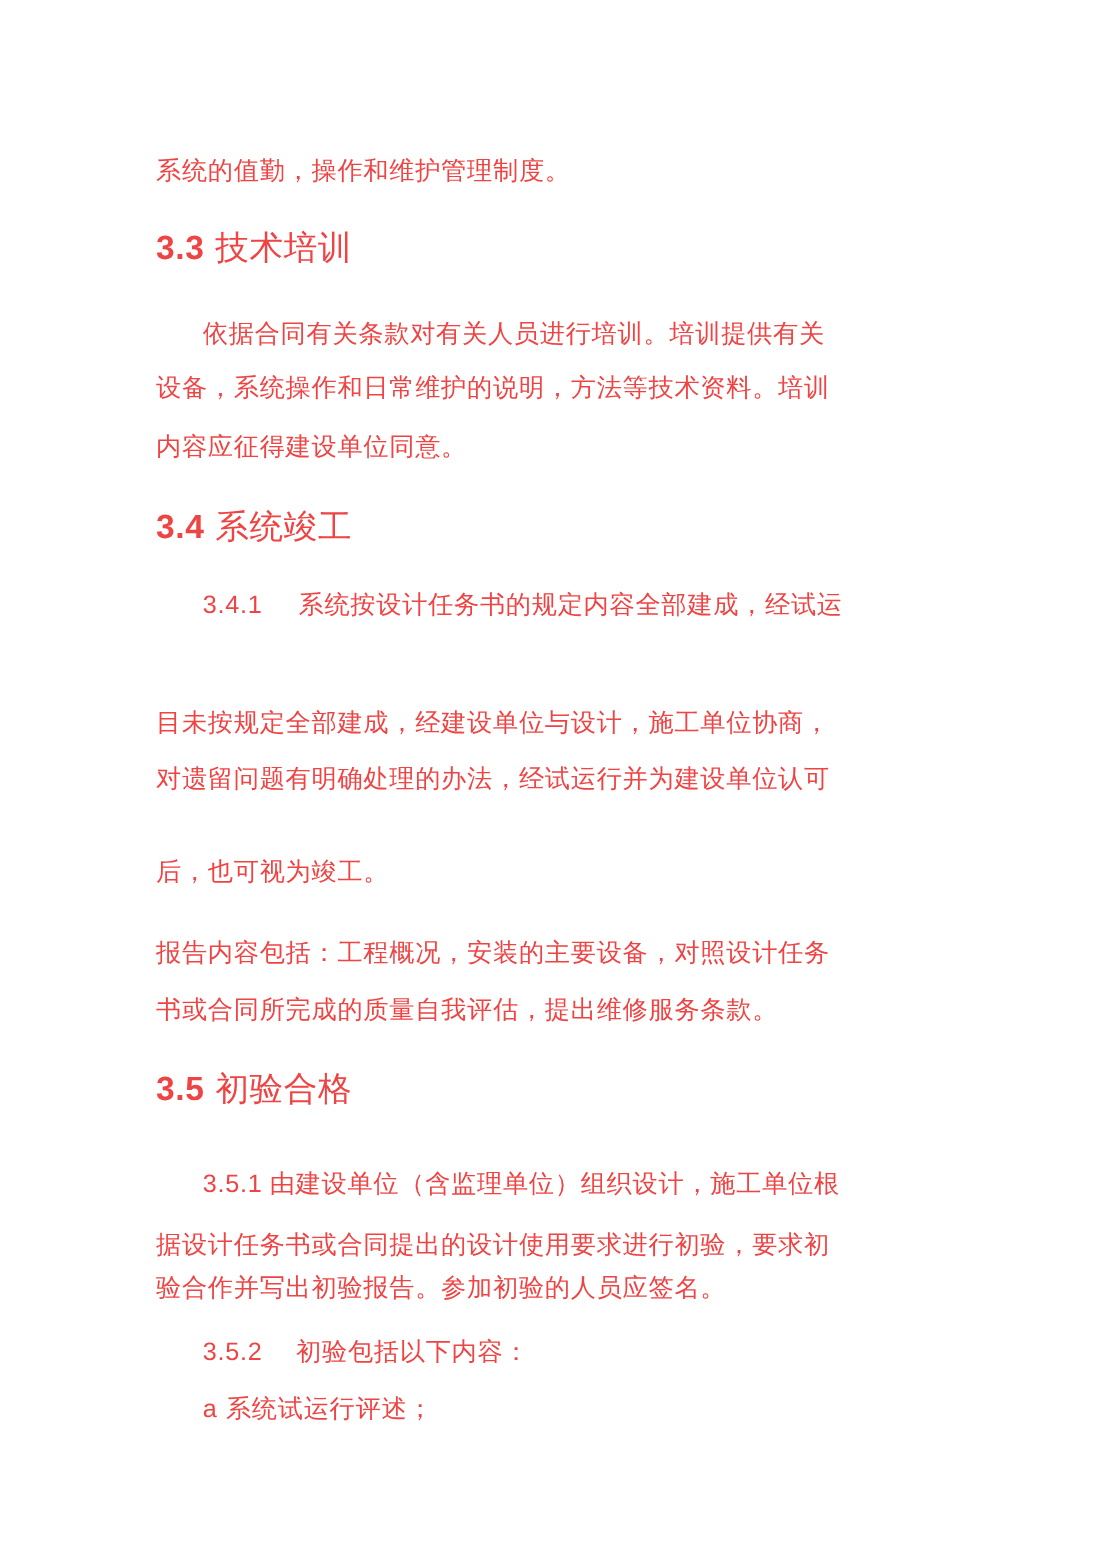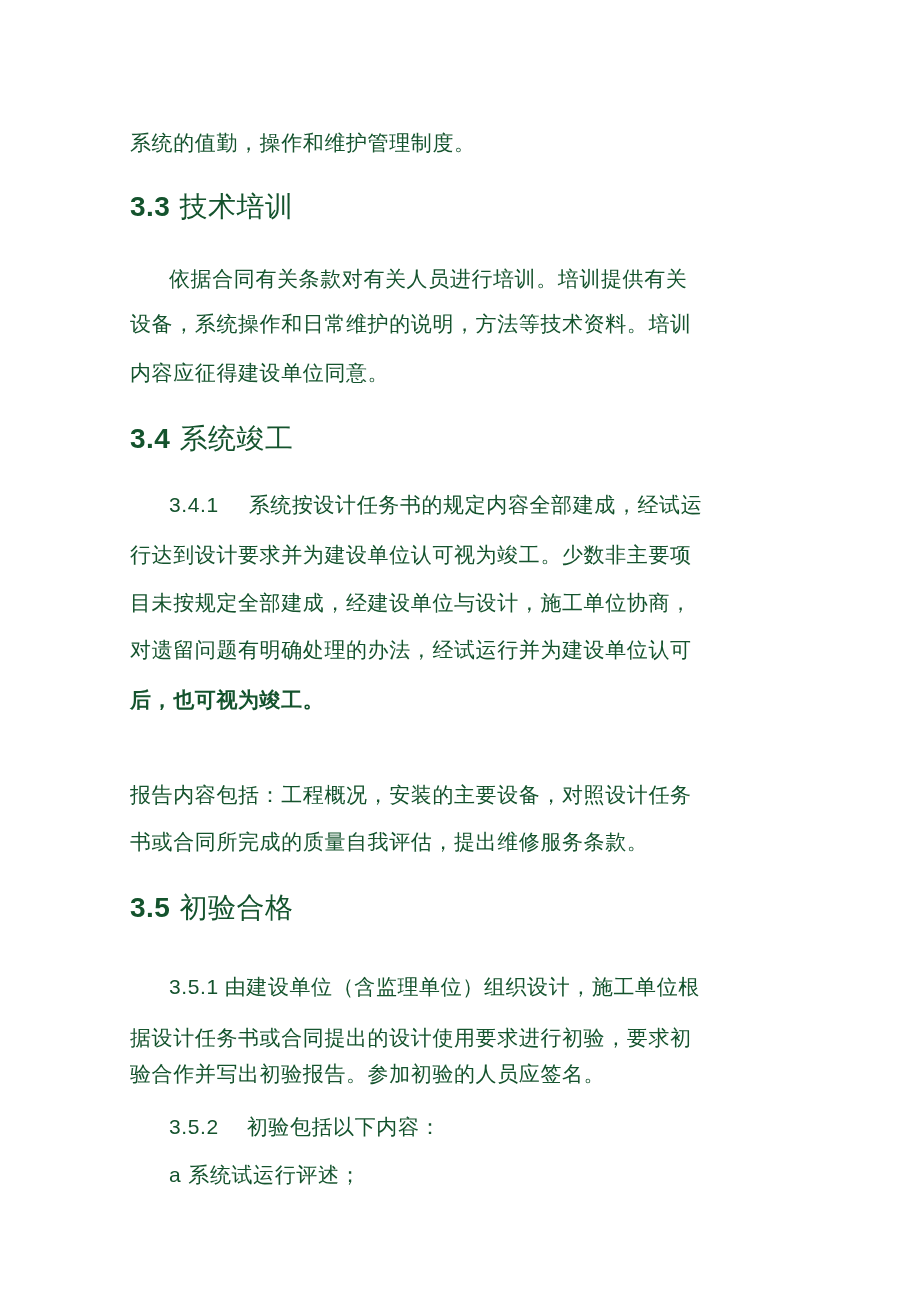--- a/index.html
+++ b/index.html
@@ -7,21 +7,21 @@
     padding: 0;
     background: #ffffff;
   }
   .page {
     position: relative;
     width: 920px;
     height: 1303px;
     background: #ffffff;
     overflow: hidden;
     font-family: "Liberation Sans", "DejaVu Sans", sans-serif;
-    color: #14532d;
+    color: #ef4444;
   }
   .line {
     position: absolute;
     left: 130px;
     white-space: nowrap;
     font-size: 21px;
     line-height: 28px;
     letter-spacing: 0.6px;
   }
   .indent { left: 169px; }
@@ -44,21 +44,21 @@
   .l0  { top: 129px; }
   .l1  { top: 192px; }
   .l2  { top: 265px; }
   .l3  { top: 310px; }
   .l4  { top: 359px; }
   .l5  { top: 424px; }
   .l6  { top: 491px; }
   .l7  { top: 541px; }
   .l8  { top: 589px; }
   .l9  { top: 636px; text-align: center; }
-  .l10 { top: 686px; font-weight: bold; }
+  .l10 { top: 713px; }
   .l11 { top: 733px; }
   .l12 { top: 781px; }
   .l13 { top: 828px; }
   .l14 { top: 893px; }
   .l15 { top: 973px; }
   .l16 { top: 1024px; }
   .l17 { top: 1060px; }
   .l18 { top: 1113px; }
   .l19 { top: 1161px; }
 </style>
@@ -77,21 +77,20 @@
   <div class="line l3">设备，系统操作和日常维护的说明，方法等技术资料。培训</div>
   <div class="line l4">内容应征得建设单位同意。</div>
 
   <div class="line l5 heading">
     <span class="num">3.4</span><span>系统竣工</span>
   </div>
 
   <div class="line l6 indent item">
     <span class="num gap-xl">3.4.1</span><span>系统按设计任务书的规定内容全部建成，经试运</span>
   </div>
-  <div class="line l7">行达到设计要求并为建设单位认可视为竣工。少数非主要项</div>
   <div class="line l8">目未按规定全部建成，经建设单位与设计，施工单位协商，</div>
   <div class="line l9">对遗留问题有明确处理的办法，经试运行并为建设单位认可</div>
   <div class="line l10">后，也可视为竣工。</div>
 
   <div class="line l12">报告内容包括：工程概况，安装的主要设备，对照设计任务</div>
   <div class="line l13">书或合同所完成的质量自我评估，提出维修服务条款。</div>
 
   <div class="line l14 heading">
     <span class="num">3.5</span><span>初验合格</span>
   </div>

